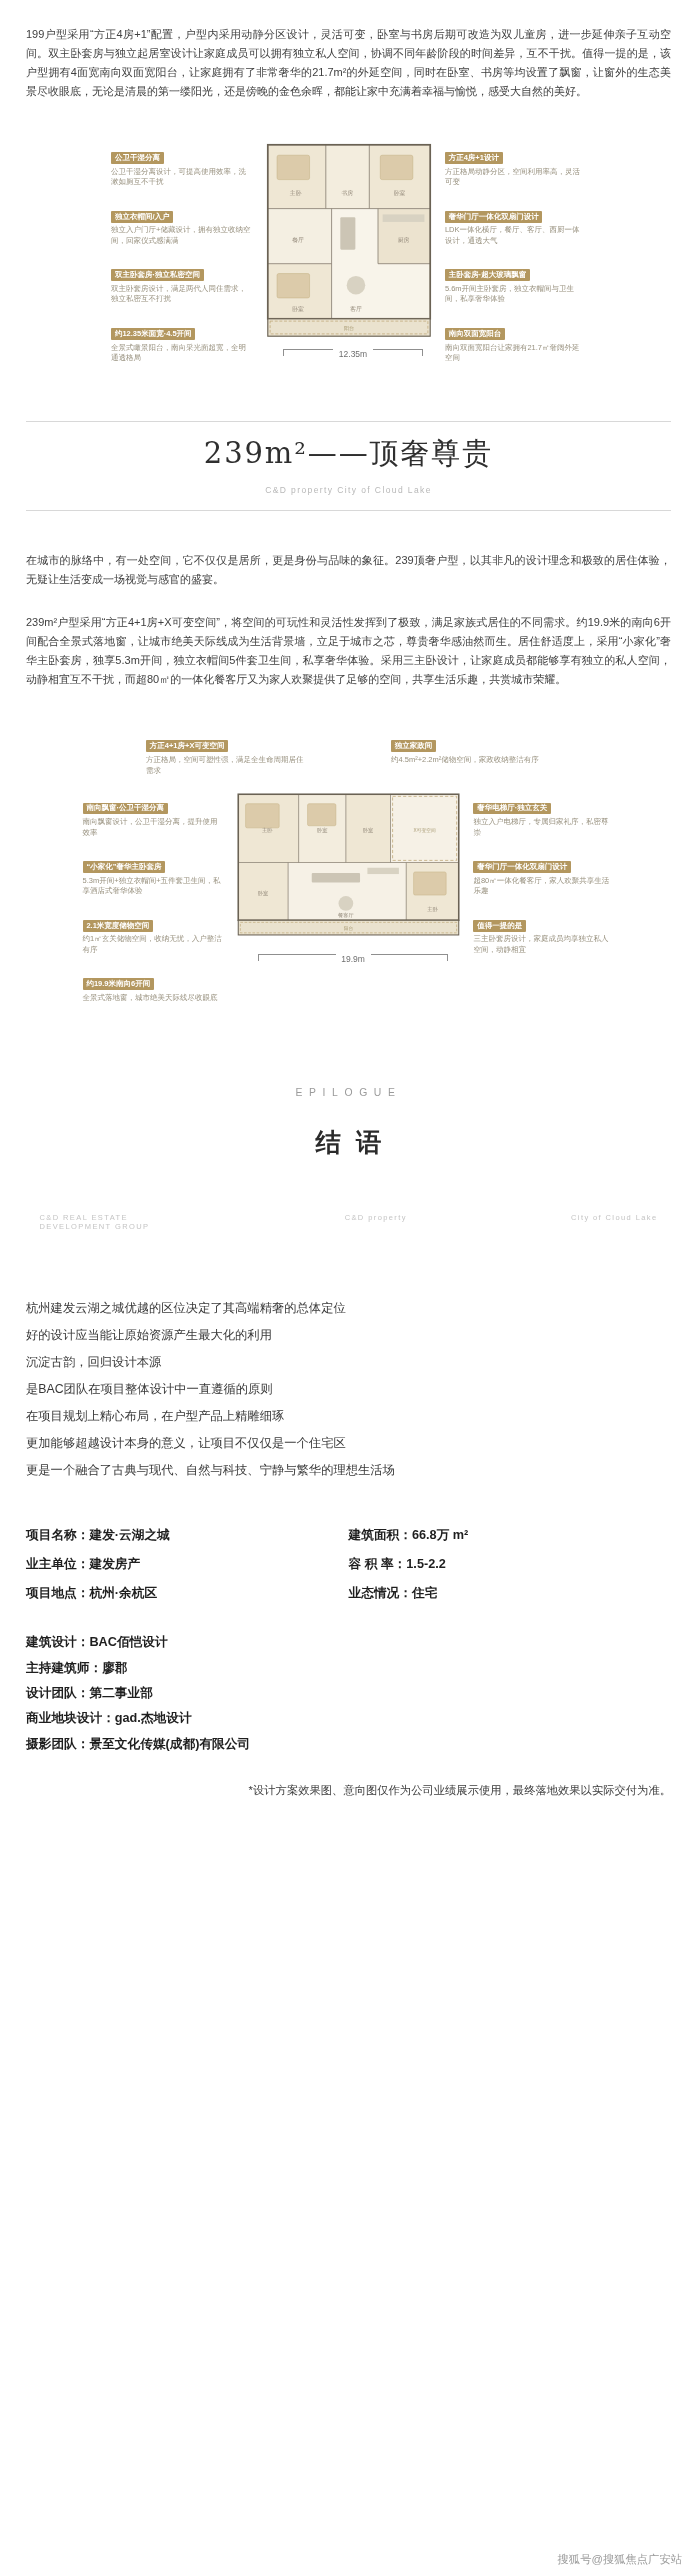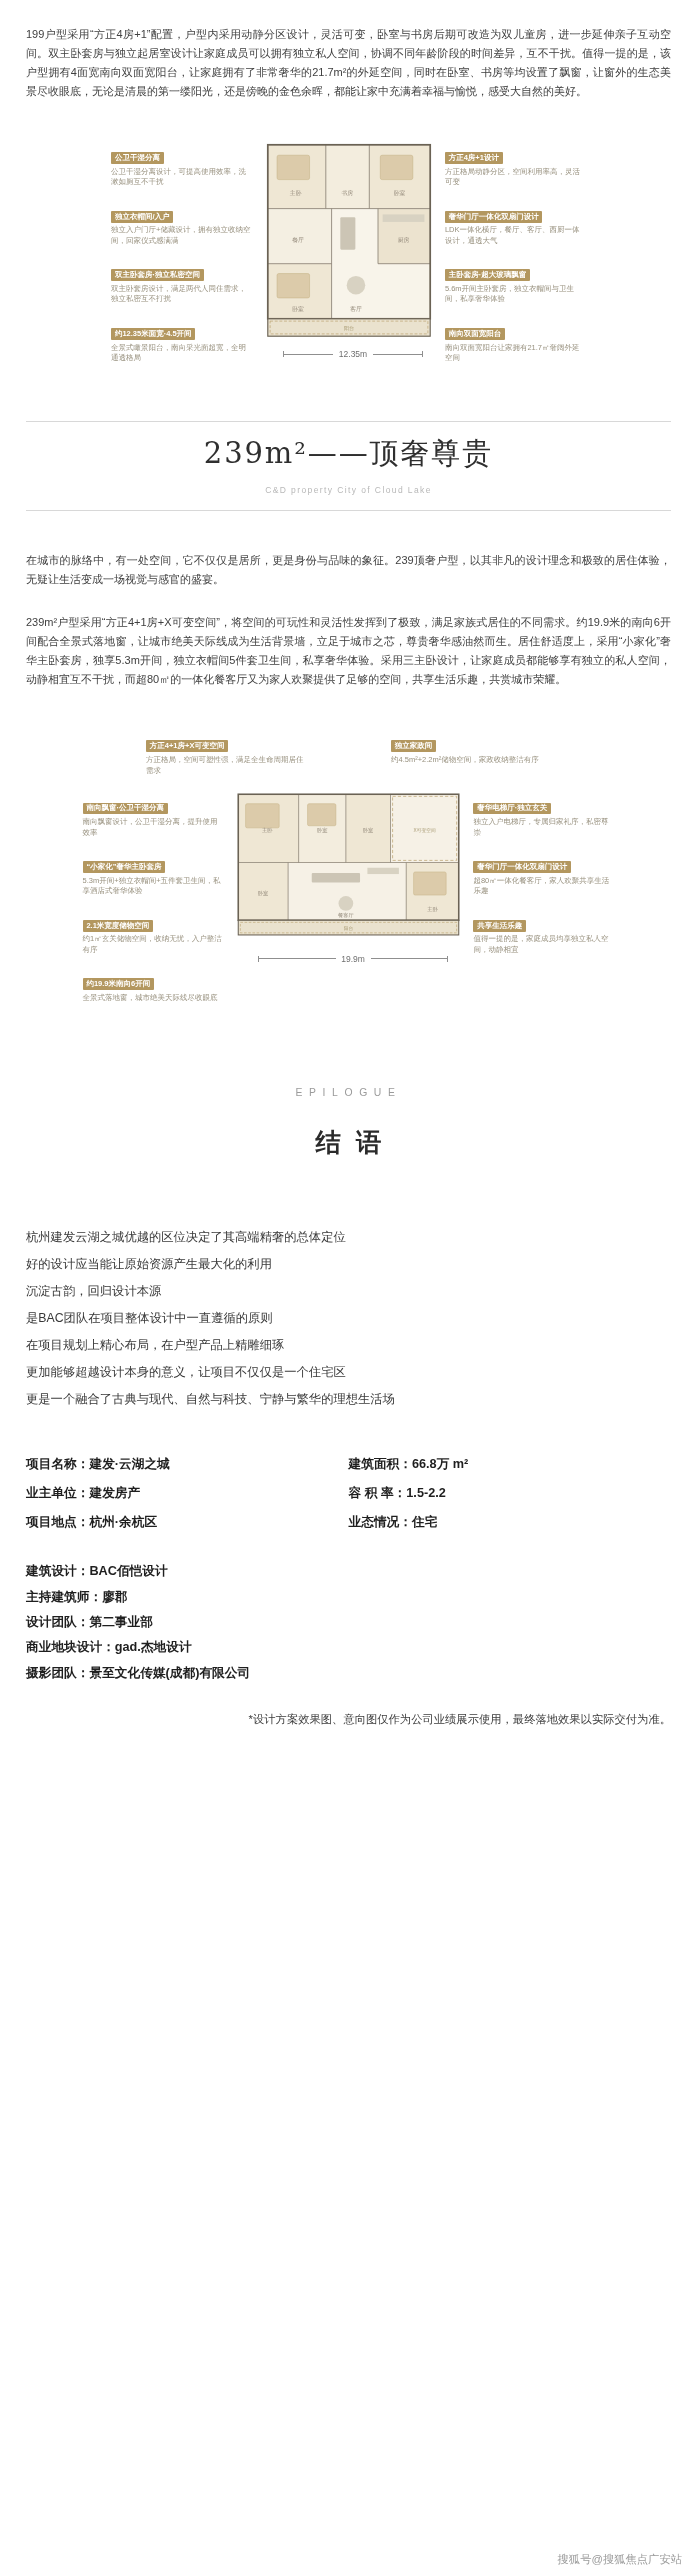--- a/index.html
+++ b/index.html
@@ -13,21 +13,21 @@
   .para-239 { margin-top:24.5px; }
 
   
   .plan-section { margin-top:38px; }
   .plan-row { display:flex; justify-content:center; align-items:flex-start; gap:9.4px; }
   .callout-col { width:141px; display:flex; flex-direction:column; gap:17px; padding-top:7.5px;justify-content:center; }
   .callout { }
   .chip { display:inline-block; background:#b3975f; color:#ffffff; font-size:7.5px; line-height:1.35; padding:0.9px 3.8px; border-radius:0.9px; font-weight:bold; }
   .callout-body { font-size:7.5px; line-height:10.4px; color:#98917f; margin-top:2.8px; }
   .plan-center { display:flex; flex-direction:column; align-items:center; }
-  .dim { display:flex; align-items:center; width:86%; margin:7.5px auto 0;padding-left:9px; }
+  .dim { display:flex; width:86%; margin:7.5px auto 0;padding-left:9px; }
   .dim .tick { width:0.9px; height:6.6px; background:#8f8f8f; }
   .dim .line { flex:1; height:0.9px; background:#8f8f8f; }
   .dim .lab { font-size:8.5px; color:#6f6f6f; padding:0 5.7px; }
   .plan-top-row { display:flex; justify-content:center; gap:85px; width:490px; margin:0 auto 13px; }
   .plan-top-row .callout { width:160px; }
   .rm { font-size:10px; fill:#93897a; font-family:"Liberation Sans", sans-serif; }
   .rm-s { font-size:9px; fill:#a89a73; font-family:"Liberation Sans", sans-serif; }
 
   
   .sec239 { width:645px; margin:57px auto 0; border-top:0.9px solid #d8d8d8; border-bottom:0.9px solid #d8d8d8; padding:12px 0 15px; text-align:center; }
@@ -232,32 +232,37 @@
       <div class="callout-col">
         <div class="callout">
           <span class="chip">奢华电梯厅·独立玄关</span>
           <div class="callout-body">独立入户电梯厅，专属归家礼序，私密尊崇</div>
         </div>
         <div class="callout">
           <span class="chip">奢华门厅一体化双扇门设计</span>
           <div class="callout-body">超80㎡一体化餐客厅，家人欢聚共享生活乐趣</div>
         </div>
         <div class="callout">
-          <span class="chip">共享生活乐趣</span>
-          <div class="callout-body">值得一提的是，家庭成员均享独立私人空间，动静相宜</div>
+          <span class="chip">值得一提的是</span>
+          <div class="callout-body">三主卧套房设计，家庭成员均享独立私人空间，动静相宜</div>
         </div>
       </div>
     </div>
   </section>
 
   <div class="epi-head">
     <div class="en">EPILOGUE</div>
     <div class="cn">结语</div>
   </div>
 
+  <div class="brands">
+    <div class="b first">C&amp;D REAL ESTATE DEVELOPMENT GROUP</div>
+    <div class="b">C&amp;D property</div>
+    <div class="b">City of Cloud Lake</div>
+  </div>
 
   <div class="epi-lines">
     <div>杭州建发云湖之城优越的区位决定了其高端精奢的总体定位</div>
     <div>好的设计应当能让原始资源产生最大化的利用</div>
     <div>沉淀古韵，回归设计本源</div>
     <div>是BAC团队在项目整体设计中一直遵循的原则</div>
     <div>在项目规划上精心布局，在户型产品上精雕细琢</div>
     <div>更加能够超越设计本身的意义，让项目不仅仅是一个住宅区</div>
     <div>更是一个融合了古典与现代、自然与科技、宁静与繁华的理想生活场</div>
   </div>

